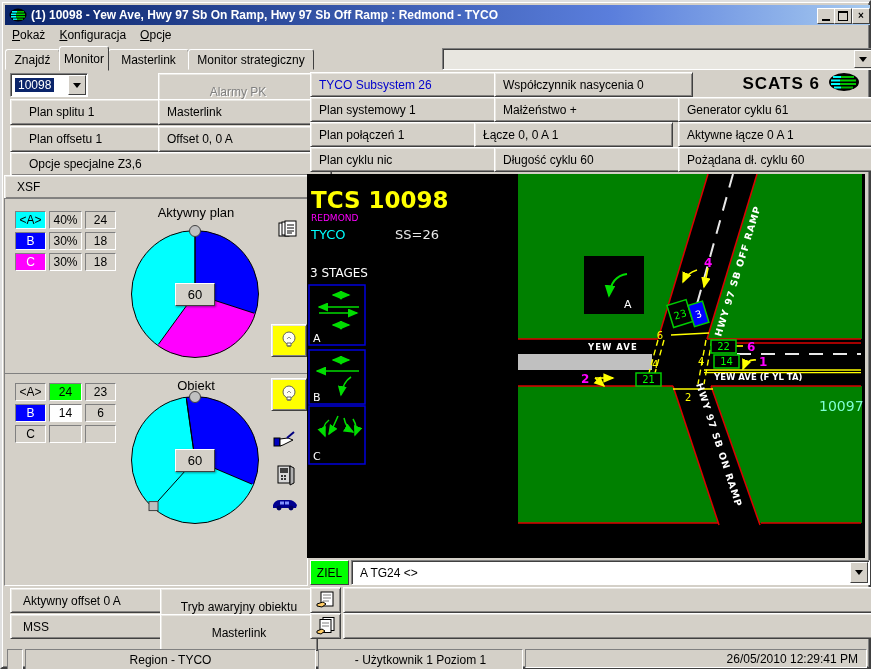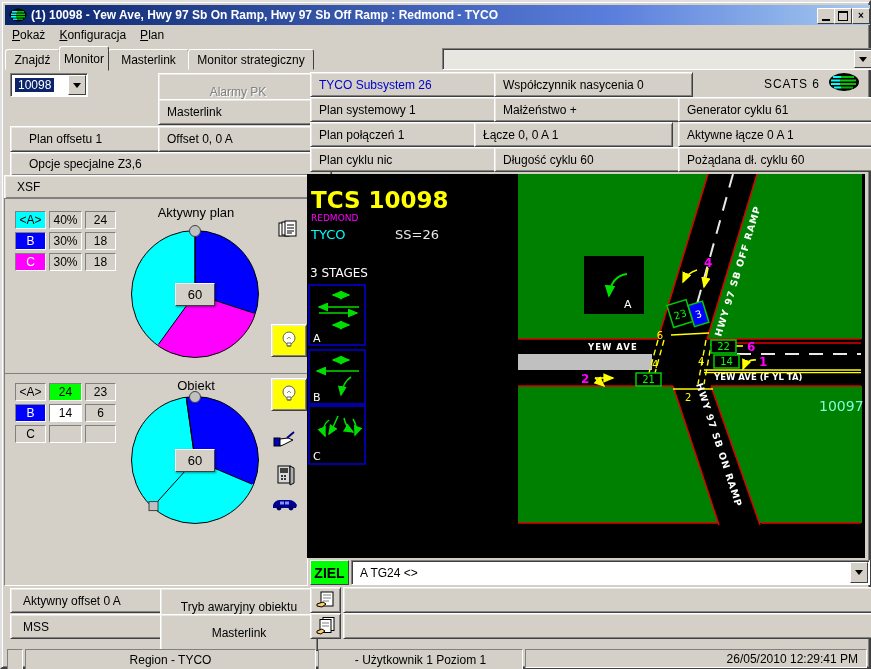--- a/index.html
+++ b/index.html
@@ -83,41 +83,42 @@
       </span>
     <span class="tb-btn abs" style="left:829px;top:3px;">
         <span style="width:8px;height:7px;border:1px solid #000;border-top-width:2px;"></span>
       </span>
     <span class="tb-btn abs" style="left:847px;top:3px;">×</span>
   </div>
 
   <div id="menubar" class="abs">
     <span class="menu-item">Pokaż</span>
     <span class="menu-item">Konfiguracja</span>
-    <span class="menu-item">Plan</span>
+    <span class="menu-item">Opcje</span>
   </div>
 
   <div class="tab" style="left:3px;width:53px;">Znajdź</div>
   <div class="tab active" style="left:57px;width:48px;">Monitor</div>
   <div class="tab" style="left:106px;width:79px;">Masterlink</div>
   <div class="tab" style="left:186px;width:124px;">Monitor strategiczny</div>
   <div class="field" style="left:440px;top:46px;width:426px;height:20px;background:#e8e6e0;">
     <span></span>
     <span class="drop-btn">
         <span class="arrow-down"></span>
       </span>
   </div>
 
   <div class="field" style="left:8px;top:71px;width:72px;height:22px;">
     <span style="background:#0a246a;color:#fff;padding:0 3px;">10098</span>
     <span class="drop-btn">
         <span class="arrow-down"></span>
       </span>
   </div>
   <div class="btn disabled center" style="left:156px;top:71px;width:146px;height:23px;">Alarmy  PK</div>
+  <div class="btn" style="left:8px;top:97px;width:144px;height:24px;padding-left:18px;">Plan splitu 1</div>
   <div class="btn" style="left:156px;top:97px;width:146px;height:24px;">Masterlink</div>
   <div class="btn" style="left:8px;top:124px;width:144px;height:24px;padding-left:18px;">Plan offsetu 1</div>
   <div class="btn" style="left:156px;top:124px;width:146px;height:24px;">Offset  0, 0 A</div>
   <div class="btn" style="left:8px;top:150px;width:294px;height:22px;padding-left:18px;">Opcje specjalne  Z3,6</div>
   <div class="btn" style="left:2px;top:173px;width:302px;height:22px;padding-left:12px;">XSF</div>
 
   <div class="panel" style="left:2px;top:196px;width:302px;height:174px;">
     <div class="abs" style="left:116px;top:6px;width:150px;text-align:center;font-size:13px;">Aktywny plan</div>
     <div class="legend" style="left:10px;top:12px;">
       <div class="lcell" style="background: rgb(0, 255, 255);">&lt;A&gt;</div>
@@ -231,21 +232,21 @@
   <div class="hdrcell" style="left:308px;top:95px;width:181px;height:23px;">Plan systemowy 1</div>
   <div class="hdrcell" style="left:308px;top:120px;width:181px;height:23px;">Plan połączeń 1</div>
   <div class="hdrcell" style="left:308px;top:145px;width:181px;height:23px;">Plan cyklu  nic</div>
 
   <div class="hdrcell" style="left:492px;top:70px;width:181px;height:23px;">Współczynnik nasycenia 0</div>
   <div class="hdrcell" style="left:492px;top:95px;width:181px;height:23px;">Małżeństwo +</div>
   <div class="hdrcell" style="left:472px;top:120px;width:181px;height:23px;">Łącze  0, 0 A 1</div>
   <div class="hdrcell" style="left:492px;top:145px;width:181px;height:23px;">Długość cyklu 60</div>
 
   <div class="abs" style="left:676px;top:70px;width:186px;height:23px;display:flex;align-items:center;justify-content:flex-end;gap:8px;padding-right:4px;box-sizing:border-box;">
-    <span style="font-size:12px;font-weight:normal;letter-spacing:1px;">SCATS 6</span>
+    <span style="font-size:17px;font-weight:bold;letter-spacing:1px;">SCATS 6</span>
     <span>
       <svg width="32" height="20" viewBox="0 0 32 20">
         <ellipse cx="16" cy="10" rx="15" ry="9" fill="#000"></ellipse>
         <rect x="5" y="4" width="8" height="2" fill="#00ffff"></rect>
           <rect x="13" y="4" width="13" height="2" fill="#00c000"></rect>
         <rect x="3" y="7.5" width="9" height="2" fill="#00ffff"></rect>
           <rect x="12" y="7.5" width="16" height="2" fill="#00d000"></rect>
         <rect x="3" y="11" width="9" height="2" fill="#00ffff"></rect>
           <rect x="12" y="11" width="16" height="2" fill="#00c000"></rect>
         <rect x="6" y="14.5" width="7" height="2" fill="#00ffff"></rect>
@@ -393,21 +394,21 @@
           <path d="M22,246 q-8,6 -4,16" marker-end="url(#ga)"></path>
           <path d="M31,242 q-4,10 -9,18" marker-end="url(#ga)"></path>
           <path d="M37,244 q2,10 9,14" marker-end="url(#ga)"></path>
           <path d="M46,245 q5,8 2,16" marker-end="url(#ga)"></path>
         </g>
         <text x="6" y="286" font-size="11" fill="#fff">C</text>
       </g>
     </svg>
   </div>
 
-  <div class="abs" style="left:308px;top:558px;width:37px;height:23px;background:#00ff00;border:1px solid;border-color:#fff #404040 #404040 #fff;display:flex;align-items:center;justify-content:center;font-size:14px;font-weight:bold;">ZIEL</div>
+  <div class="abs" style="left:308px;top:558px;width:37px;height:23px;background:#00ff00;border:1px solid;border-color:#fff #404040 #404040 #fff;display:flex;align-items:center;justify-content:center;font-size:12px;font-weight:normal;">ZIEL</div>
   <div class="field" style="left:349px;top:558px;width:513px;height:23px;">
     <span style="padding-left:4px;">A  TG24 &lt;&gt;</span>
     <span class="drop-btn">
         <span class="arrow-down"></span>
       </span>
   </div>
 
   <div class="icon-btn" style="left:308px;top:585px;width:29px;height:24px;">
     <svg width="20" height="18" viewBox="0 0 20 18">
       <rect x="5" y="1" width="12" height="14" fill="#fff" stroke="#000"></rect>

